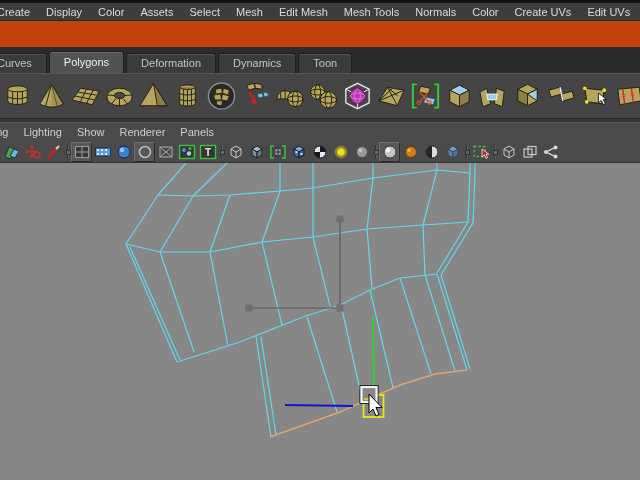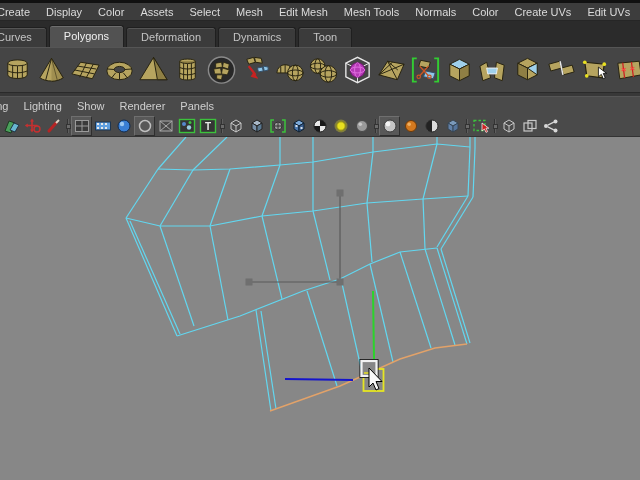--- a/index.html
+++ b/index.html
@@ -9,21 +9,21 @@
   
   .topstrip{height:3px;background:#111;}
   
   .menubar{height:17px;background:#3d3d3d;display:flex;align-items:center;
            gap:16px;padding:0 4px;overflow:hidden;border-bottom:1px solid #262626;
            white-space:nowrap;}
   .menubar .menu-item{font-size:11px;color:#dcdcdc;cursor:default;}
   .menubar .menu-item:first-child{margin-left:-7px;}
   
   .tabstrip{height:24px;background:#2b2b2b;display:flex;align-items:flex-end;
-            gap:2px;padding:2px 0 0 0;overflow:hidden;white-space:nowrap;}
+            gap:2px;padding:2px 0 0 0;overflow:hidden;white-space:nowrap;margin-top:26px;}
   .tab{height:19px;line-height:19px;padding:0 14px;font-size:11px;color:#c4c4c4;
        background:#3b3b3b;border:1px solid #1f1f1f;border-bottom:none;
        border-radius:3px 3px 0 0;box-shadow:inset 0 1px 0 #555;}
   .tab:first-child{margin-left:-18px;}
   .tab.active{background:#525252;color:#f0f0f0;height:21px;line-height:21px;
        box-shadow:inset 0 1px 0 #6e6e6e;}
   
   .shelf{height:44px;background:#454545;display:flex;align-items:center;
          padding-left:1px;overflow:hidden;border-top:1px solid #555;}
   .shelf-btn{width:33px;height:38px;margin-right:1px;flex:0 0 auto;

